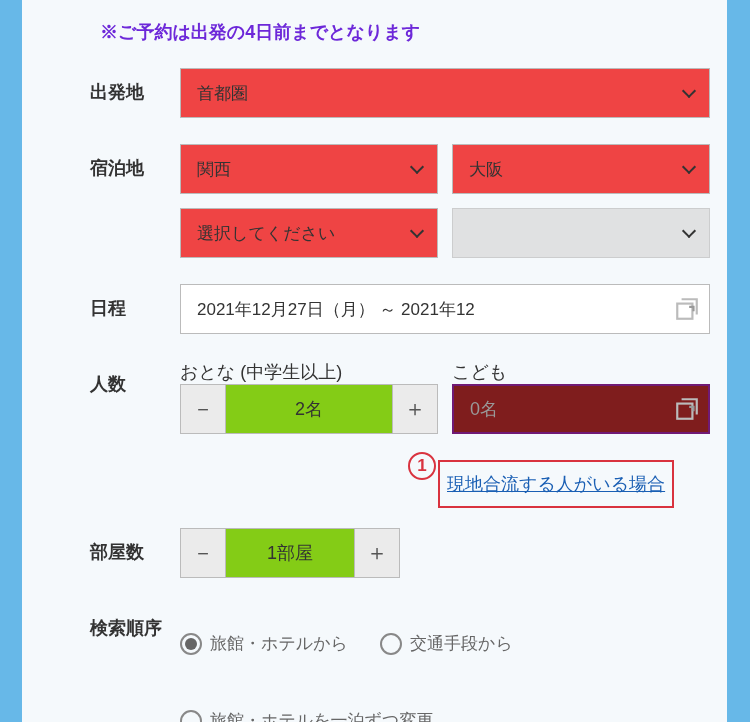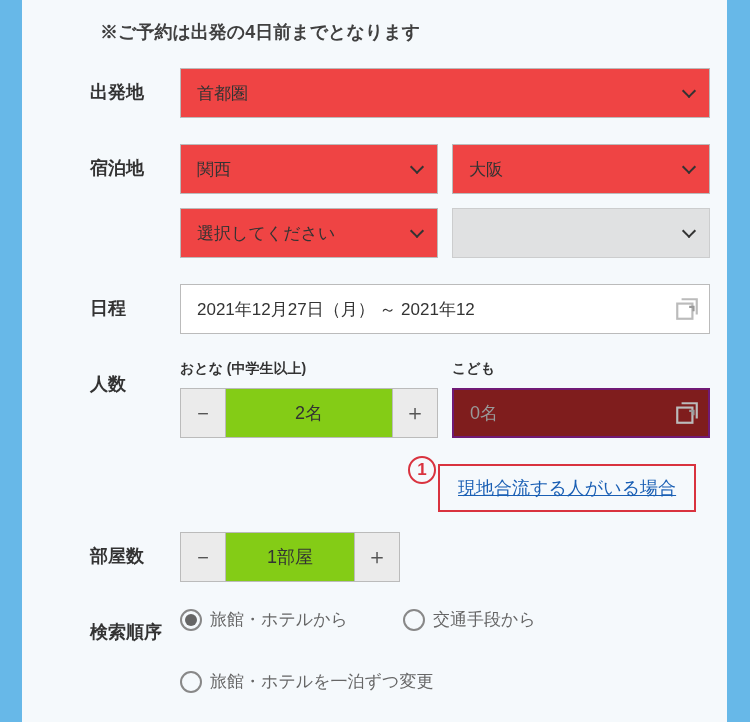--- a/index.html
+++ b/index.html
@@ -7,21 +7,21 @@
       font-family: "Hiragino Sans", "Meiryo", sans-serif;
       background: linear-gradient(to right, #67b8e8 0%, #67b8e8 3%, #f5f9fc 3%, #f5f9fc 97%, #67b8e8 97%, #67b8e8 100%);
       width: 750px;
       height: 722px;
       padding: 20px 40px 0 90px;
       font-size: 17px;
       color: #333;
       overflow: hidden;
     }
     .notice {
-      color: #404040;
+      color: #6d28d9;
       font-weight: bold;
       margin-bottom: 24px;
       margin-left: 10px;
       font-size: 18px;
     }
     .form-row {
       display: flex;
       margin-bottom: 26px;
       align-items: flex-start;
     }
@@ -106,23 +106,23 @@
     .people-section {
       display: flex;
       gap: 14px;
       flex: 1;
     }
     .people-group {
       flex: 1;
       min-width: 0;
     }
     .people-sublabel {
-      font-weight: bold;
-      font-size: 14px;
-      margin-bottom: 10px;
+      font-weight: normal;
+      font-size: 18px;
+      margin-bottom: 0;
     }
     .stepper {
       display: flex;
       height: 50px;
     }
     .stepper-btn {
       width: 46px;
       height: 50px;
       border: 1px solid #bbb;
       background: #ebebeb;
@@ -177,35 +177,36 @@
       font-size: 17px;
       display: flex;
       align-items: center;
       justify-content: center;
       background: #f5f9fc;
       z-index: 2;
     }
     .link-highlight {
       margin-left: 348px;
       border: 2.5px solid #d9333f;
-      padding: 10px 18px;
+      padding: 10px 7px;
       display: inline-block;
     }
     .link-highlight a {
       color: #1a5fb4;
       text-decoration: underline;
       font-size: 18px;
     }
     .rooms-row { margin-top: 20px; }
     .rooms-stepper { width: 220px; }
     .radio-section {
       display: flex;
-      gap: 55px;
+      gap: 32px;
       flex: 1;
       flex-wrap: wrap;
+      margin-top: 28px;
     }
     .radio-item {
       display: flex;
       align-items: center;
       gap: 8px;
       color: #666;
       font-size: 17px;
     }
     .radio-circle {
       width: 22px;

